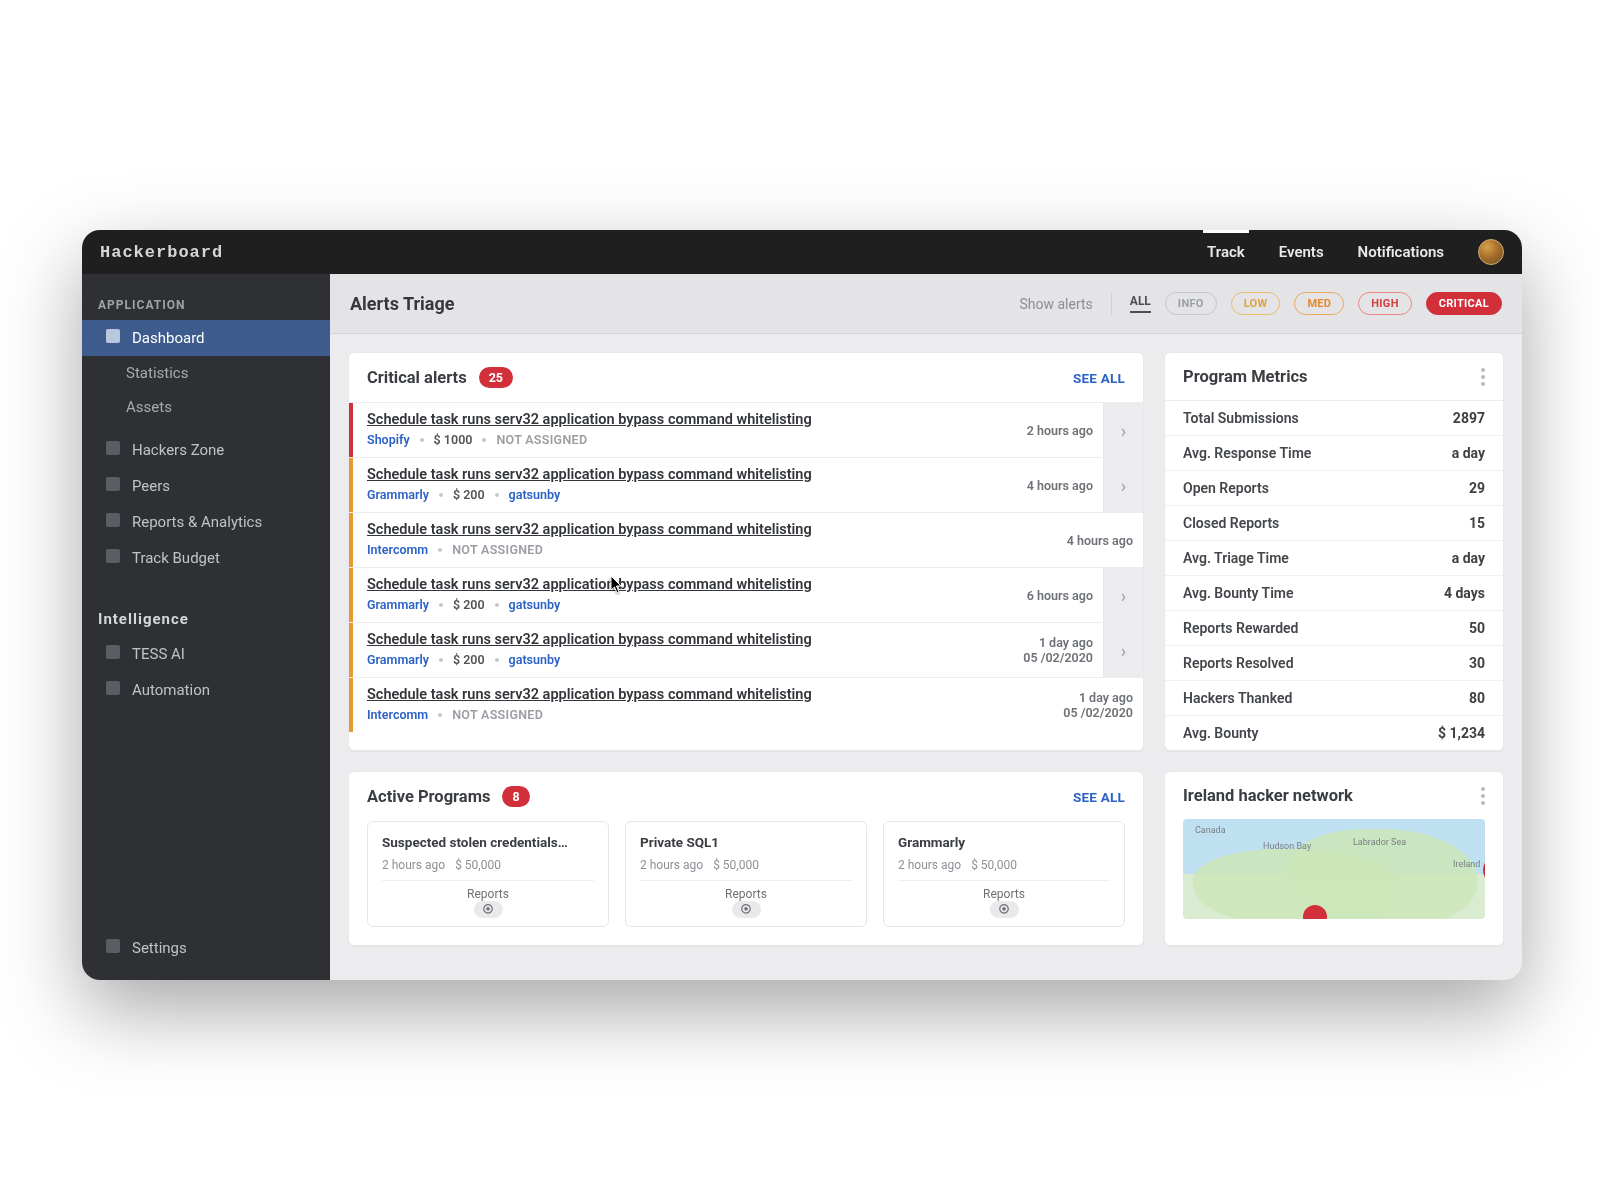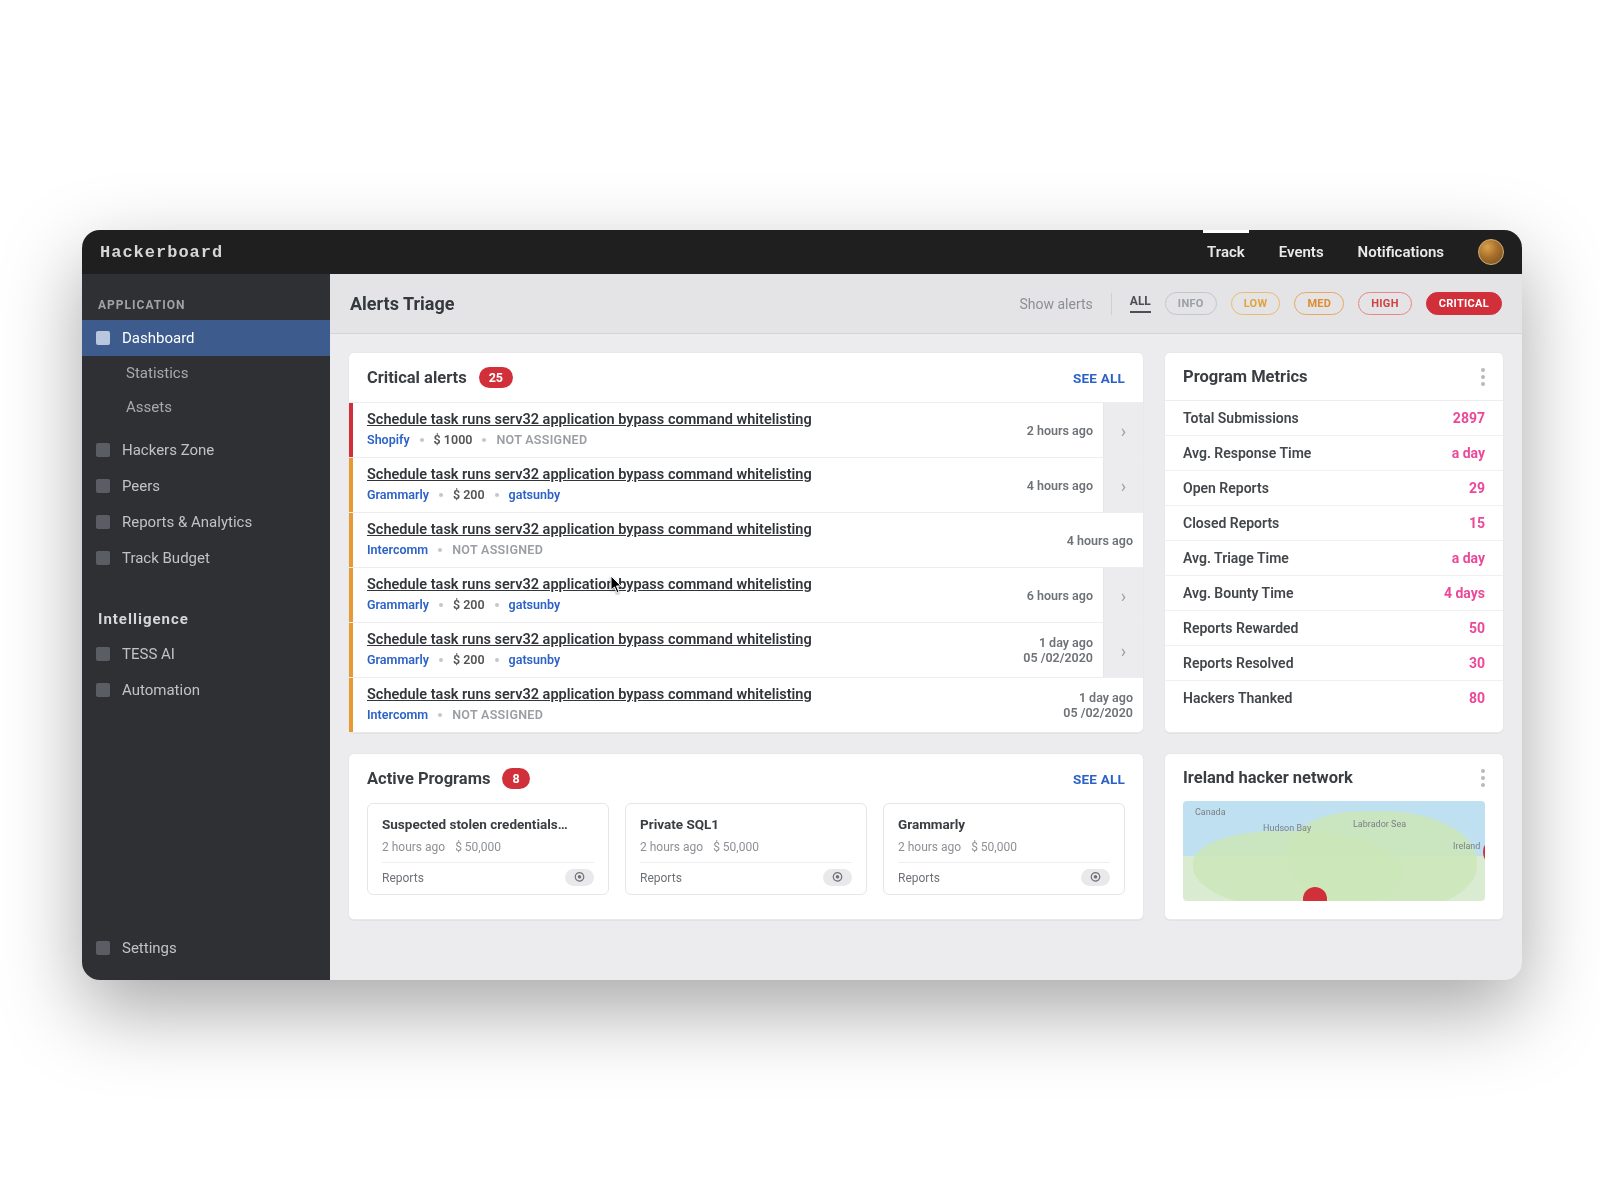--- a/index.html
+++ b/index.html
@@ -31,21 +31,21 @@
   }
   
   .body { flex:1; display:flex; min-height:0; }
   .sidebar {
     width: 248px; background:#2e3034; color:#c6c9cc;
     display:flex; flex-direction:column; padding-top:16px;
     font-size:15px;
   }
   .side-heading { padding:8px 16px; font-size:12px; letter-spacing:1px; color:#9fa3a8; font-weight:700; }
   .side-item {
-    display:flex; align-items:center; gap:12px; padding:9px 14px; cursor:pointer;
+    display:flex; gap:12px; padding:9px 24px; cursor:pointer;
     color:#bfc3c7;
   }
   .side-item .box { width:14px; height:14px; background:#5a5e64; border-radius:2px; }
   .side-item.active { background:#3d5b8c; color:#fff; }
   .side-item.active .box { background:#b9c7de; }
   .side-sub { padding:8px 18px 8px 44px; color:#a6aab0; cursor:pointer; }
   .side-spacer { flex:1; }
   
   .main { flex:1; display:flex; flex-direction:column; min-width:0; }
   .pagehead {
@@ -97,30 +97,30 @@
   .alert-meta .user { color:#2c62c6; font-weight:600; }
   .alert-time { display:flex; flex-direction:column; justify-content:center; align-items:flex-end; padding:0 10px; font-size:12.5px; color:#6e7277; font-weight:600; min-width:110px; }
   .alert-arrow {
     width:40px; background:#ececee; display:flex; align-items:center; justify-content:center; color:#9da1a6; border-left:1px solid #e6e6e9; cursor:pointer;
   }
   .alert-arrow span { font-size:18px; }
   
   .metric-row { display:flex; justify-content:space-between; padding:9px 18px; font-size:14px; color:#3a3d41; border-top:1px solid #f0f0f2;text-align:center; }
   .metric-row:first-of-type { border-top:1px solid #ededf0; }
   .metric-row .label { font-weight:600; color:#43464a;}
-  .metric-row .value { font-weight:700; color:#ec4899;}
+  .metric-row .value { font-weight:700; color:#404040;}
   
   .programs-body { display:flex; gap:16px; padding:0 18px 18px; }
   .program-tile {
     flex:1; border:1px solid #e6e6e9; border-radius:6px; padding:12px 14px 8px;
     display:flex; flex-direction:column; gap:8px; min-width:0;
   }
   .program-title { font-size:13.5px; font-weight:700; color:#3a3d41; white-space:nowrap; overflow:hidden; text-overflow:ellipsis; }
   .program-sub { display:flex; gap:10px; font-size:12px; color:#8d9196; }
-  .program-foot { display:flex; justify-content:space-between; align-items:center; font-size:12px; color:#6e7277; border-top:1px solid #efeff1; padding-top:6px;}
+  .program-foot { display:flex; justify-content:space-between; align-items:center; font-size:12px; color:#6e7277; border-top:1px solid #efeff1; padding-top:6px;flex-direction:column;}
   .pill { background:#e9e9ec; border-radius:10px; padding:2px 9px; font-weight:700; font-size:11px; color:#6e7277;}
   
   .map-card { position:relative; }
   .map-body { height:100px; margin:0 18px 18px; border-radius:4px; overflow:hidden; position:relative;
     background: linear-gradient(#bfe0f0 0 55%, #d9ecd1 55% 100%);
   }
   .map-blob { position:absolute; border-radius:40% 50% 45% 55%; opacity:.85; }
   .land1 { left:10px; top:30px; width:210px; height:80px; background:#cbe6b9; }
   .land2 { right:8px; top:10px; width:190px; height:100px; background:#cbe6b9; }
   .map-dot { position:absolute; background:#d12f3a; color:#fff; font-size:12px; font-weight:700; border-radius:50%; display:flex; align-items:center; justify-content:center; }
@@ -369,20 +369,24 @@
                 <span class="label">Reports Rewarded</span>
                 <span class="value">50</span>
               </div>
               <div class="metric-row">
                 <span class="label">Reports Resolved</span>
                 <span class="value">30</span>
               </div>
               <div class="metric-row">
                 <span class="label">Hackers Thanked</span>
                 <span class="value">80</span>
+              </div>
+              <div class="metric-row">
+                <span class="label">Avg. Bounty</span>
+                <span class="value">$ 1,234</span>
               </div>
             </div>
         </div>
 
         <div class="card">
           <div class="card-head">
             <div class="card-title">Active Programs</div>
             <div class="badge-count">8</div>
             <div class="seeall">SEE ALL</div>
           </div>

